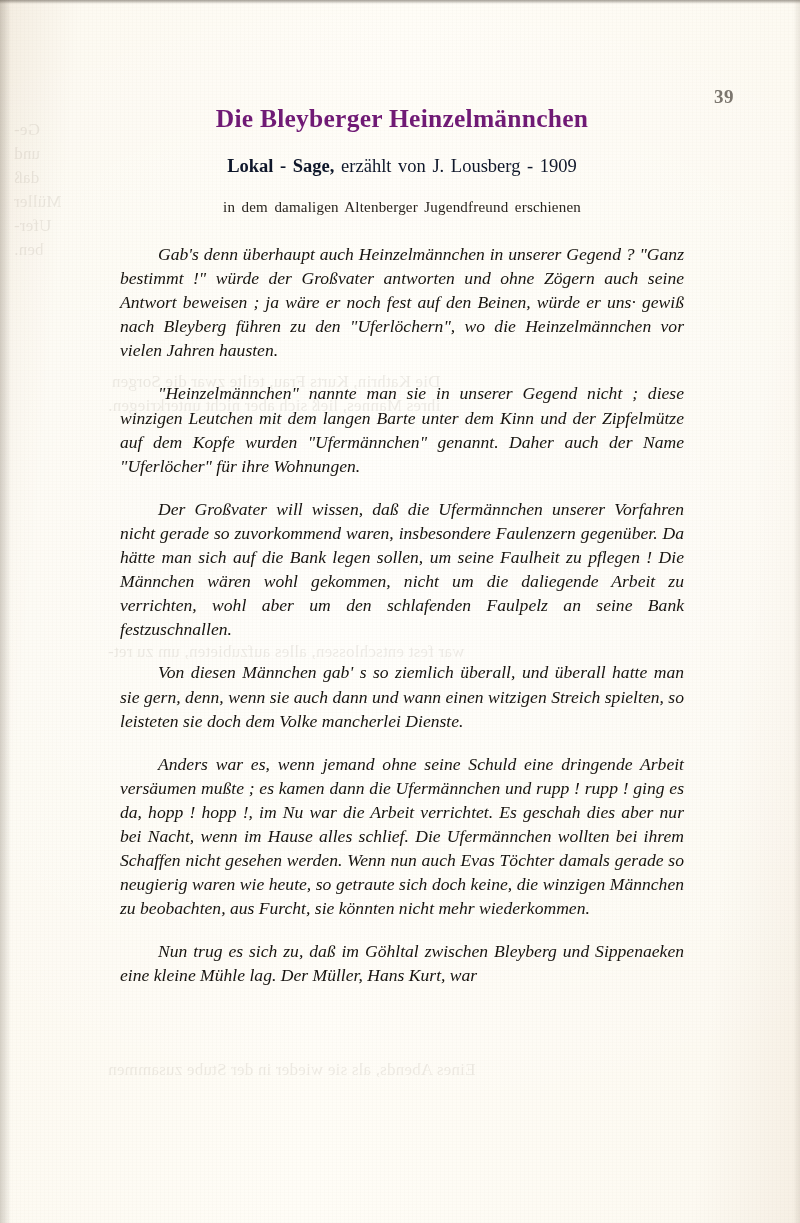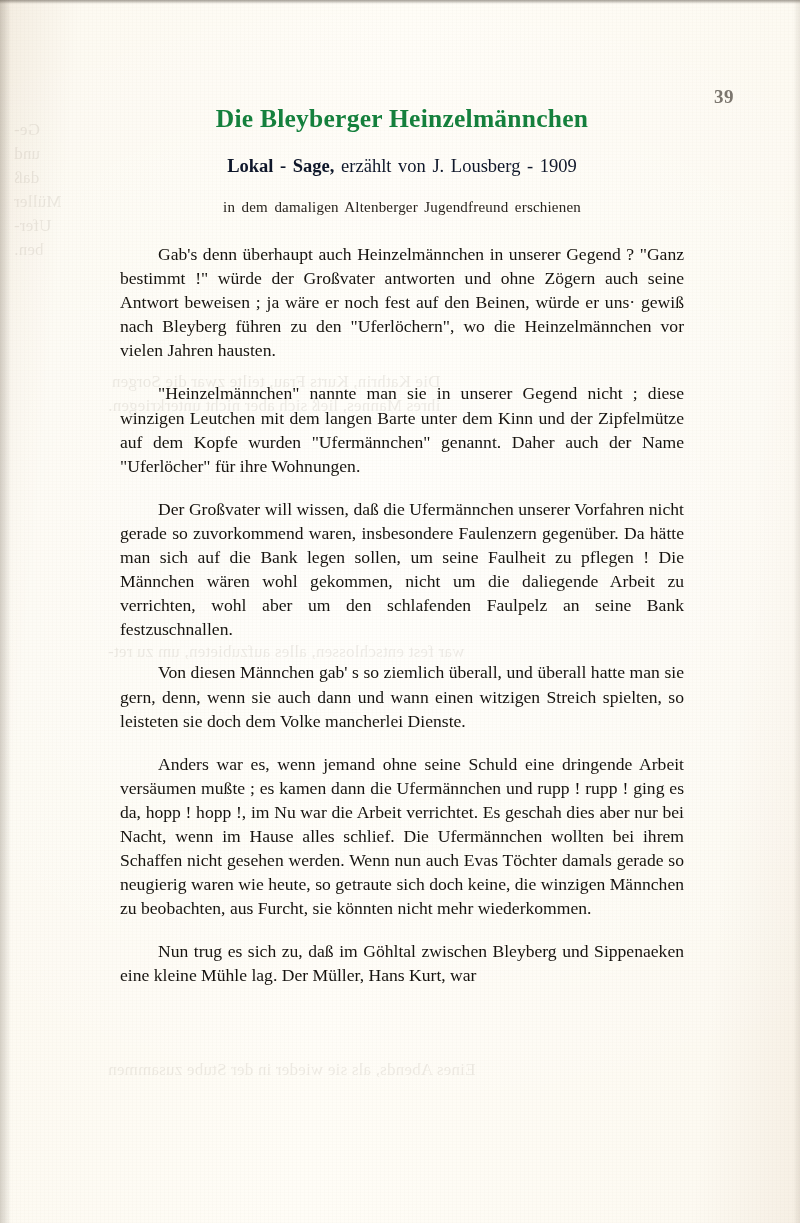--- a/index.html
+++ b/index.html
@@ -92,21 +92,21 @@
     letter-spacing: 0.5px;
   }
 
   h1.doc-title {
     margin: 0;
     padding-top: 104px;
     font-size: 25.5px;
     font-weight: bold;
     text-align: center;
     letter-spacing: 0.25px;
-    color: #15803d;
+    color: #701a75;
   }
 
   p.byline {
     margin: 0;
     padding-top: 22px;
     font-size: 18.5px;
     text-align: center;
     color: #0f172a;
     word-spacing: 2px;
   }
@@ -115,21 +115,21 @@
   p.pubnote {
     margin: 0;
     padding-top: 22px;
     font-size: 15px;
     text-align: center;
     color: #28231e;
     word-spacing: 2.5px;
     letter-spacing: 0.2px;
   }
 
-  .body-copy { padding-top: 26px; }
+  .body-copy { padding-top: 26px; font-style: italic; }
 
   p.para {
     margin: 0 0 19px 0;
     font-size: 17.6px;
     line-height: 24.1px;
     text-align: justify;
     text-indent: 38px;
     color: #16130f;
     hyphens: none;
   }

